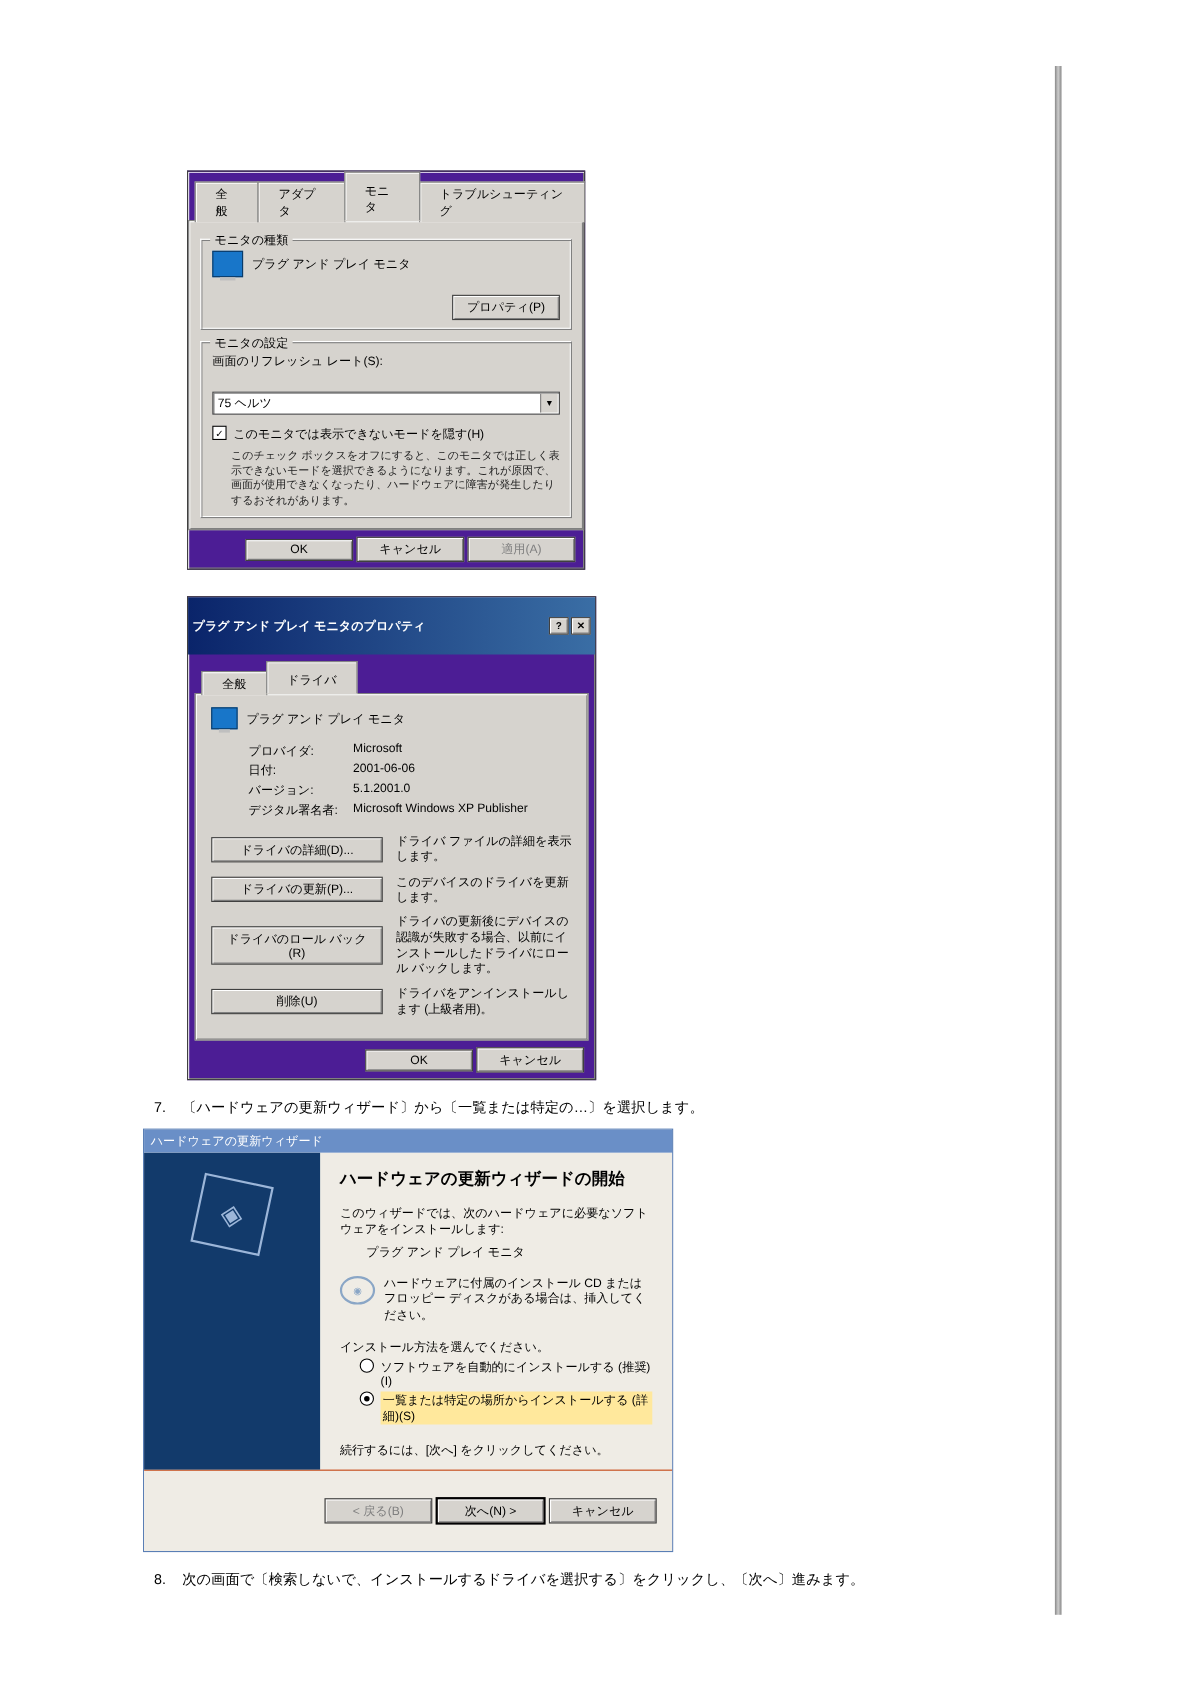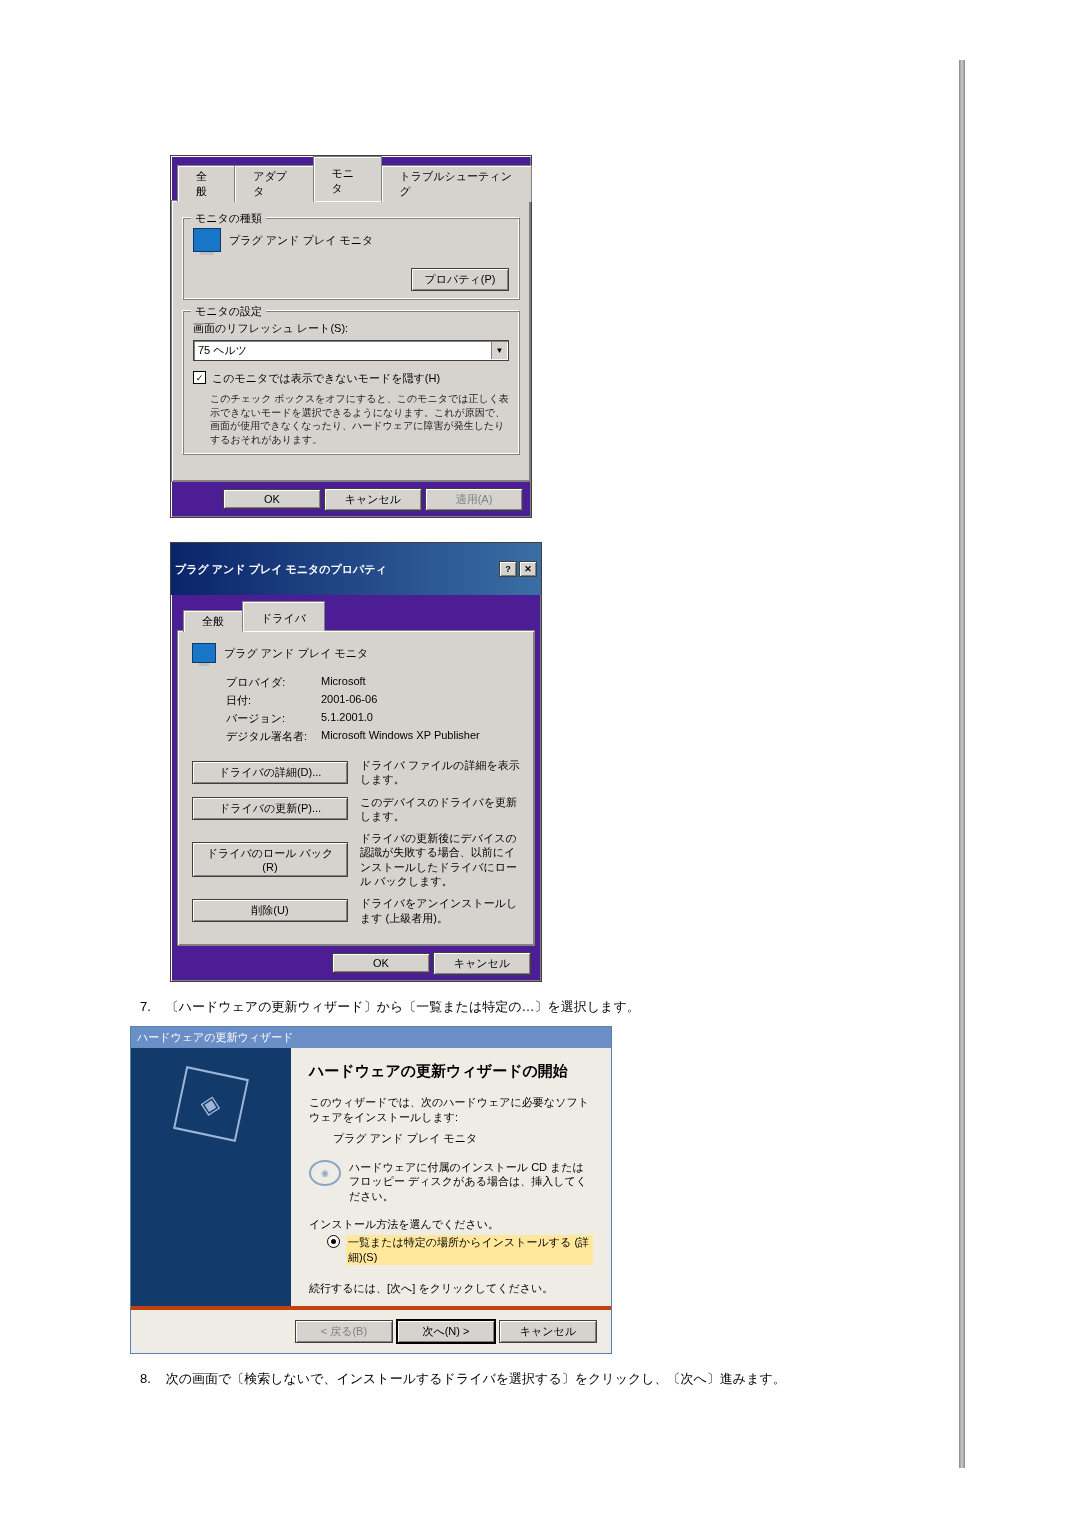--- a/index.html
+++ b/index.html
@@ -32,21 +32,21 @@
   .wizard{border:1px solid #5a7fb5}
   .wiz-title{background:#6a8fc7;color:#fff;font-size:11px;padding:3px 6px}
   .wiz-body{background:#efece5;display:flex}
   .wiz-side{width:160px;background:#123a6b;display:flex;align-items:flex-start;justify-content:center;padding-top:24px}
   .wiz-icon{width:60px;height:60px;border:2px solid #9cb6d9;transform:rotate(12deg);display:flex;align-items:center;justify-content:center;color:#9cb6d9;font-size:26px}
   .wiz-main{flex:1;padding:14px 18px 10px;font-size:11px}
   .wiz-h{font-size:15px;font-weight:bold;margin-bottom:14px}
   .radio{display:flex;align-items:flex-start;margin:3px 0 3px 18px;font-size:11px}
   .radio .dot{width:11px;height:11px;border:1px solid #000;border-radius:50%;background:#fff;margin-right:6px;display:flex;align-items:center;justify-content:center;flex:0 0 11px}
   .radio .dot.sel::after{content:"";width:5px;height:5px;background:#000;border-radius:50%}
-  .wiz-btns{background:#efece5;padding:9px 14px;text-align:right;border-top:4px solid #c2410c}
+  .wiz-btns{background:#efece5;padding:24px 14px;text-align:right;border-top:1px solid #c2410c}
   .cd-icon{width:28px;height:22px;border-radius:50%;border:2px solid #8aa6c6;margin-right:8px;display:flex;align-items:center;justify-content:center;font-size:9px;color:#8aa6c6;flex:0 0 28px}
   .cb{width:11px;height:11px;border:1px solid #000;background:#fff;margin-right:6px;display:inline-flex;align-items:center;justify-content:center;font-size:9px;flex:0 0 11px}
   .fine{font-size:10px;line-height:1.35;color:#222}
   .kv{display:flex;margin:3px 0;font-size:11px}
   .kv .k{width:95px}
 </style>
 </head>
 <body>
 
 <div class="page">
@@ -66,21 +66,21 @@
           <div class="row">
             <div class="monicon"></div>
             <span>プラグ アンド プレイ モニタ</span>
           </div>
           <div style="text-align:right;margin-top:16px">
             <span class="btn">プロパティ(P)</span>
           </div>
         </div>
         <div class="group" style="margin-top:10px">
           <span class="group-label">モニタの設定</span>
-          <div style="margin-bottom:4px">画面のリフレッシュ レート(S):</div>
+          <div style="margin-bottom:20px">画面のリフレッシュ レート(S):</div>
           <div class="select">
             <span>75 ヘルツ</span>
             <span class="arrow">▼</span>
           </div>
           <div class="row" style="margin-top:10px;align-items:flex-start">
             <span class="cb">✓</span>
             <span>このモニタでは表示できないモードを隠す(H)</span>
           </div>
           <div class="fine" style="margin:6px 0 0 17px">このチェック ボックスをオフにすると、このモニタでは正しく表示できないモードを選択できるようになります。これが原因で、画面が使用できなくなったり、ハードウェアに障害が発生したりするおそれがあります。</div>
         </div>
@@ -168,20 +168,24 @@
         <div class="wiz-main">
           <div class="wiz-h">ハードウェアの更新ウィザードの開始</div>
           <div>このウィザードでは、次のハードウェアに必要なソフトウェアをインストールします:</div>
           <div style="margin:6px 0 14px 24px">プラグ アンド プレイ モニタ</div>
           <div class="row" style="align-items:flex-start;margin-bottom:14px">
             <div class="cd-icon">◉</div>
             <div style="font-weight:normal;line-height:1.3">ハードウェアに付属のインストール CD またはフロッピー ディスクがある場合は、挿入してください。</div>
           </div>
           <div>インストール方法を選んでください。</div>
           <div class="radio">
+            <span class="dot"></span>
+            <span>ソフトウェアを自動的にインストールする (推奨)(I)</span>
+          </div>
+          <div class="radio">
             <span class="dot sel"></span>
             <span style="background:#ffe89c;padding:0 2px">一覧または特定の場所からインストールする (詳細)(S)</span>
           </div>
           <div style="margin-top:16px">続行するには、[次へ] をクリックしてください。</div>
         </div>
       </div>
       <div class="wiz-btns">
         <span class="btn disabled">&lt; 戻る(B)</span>
         <span class="btn" style="border:2px solid #000">次へ(N) &gt;</span>
         <span class="btn">キャンセル</span>

